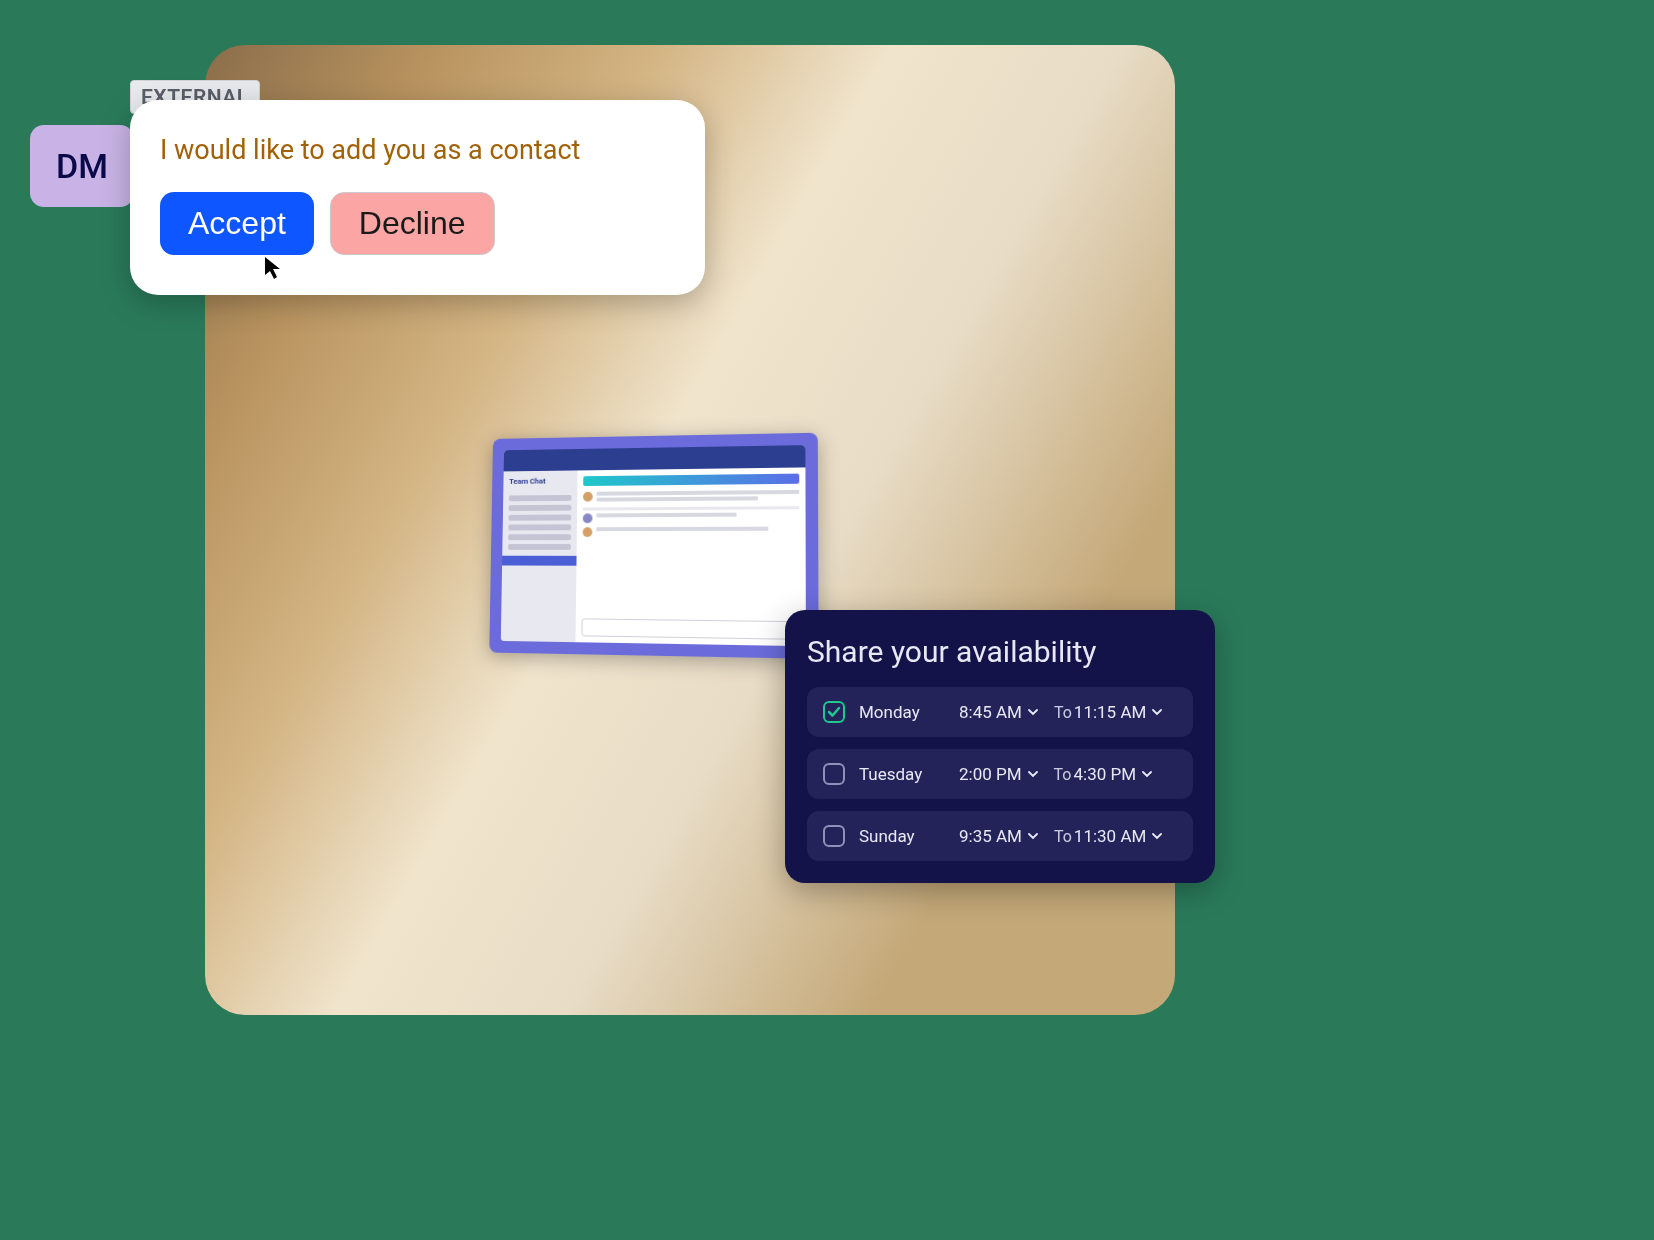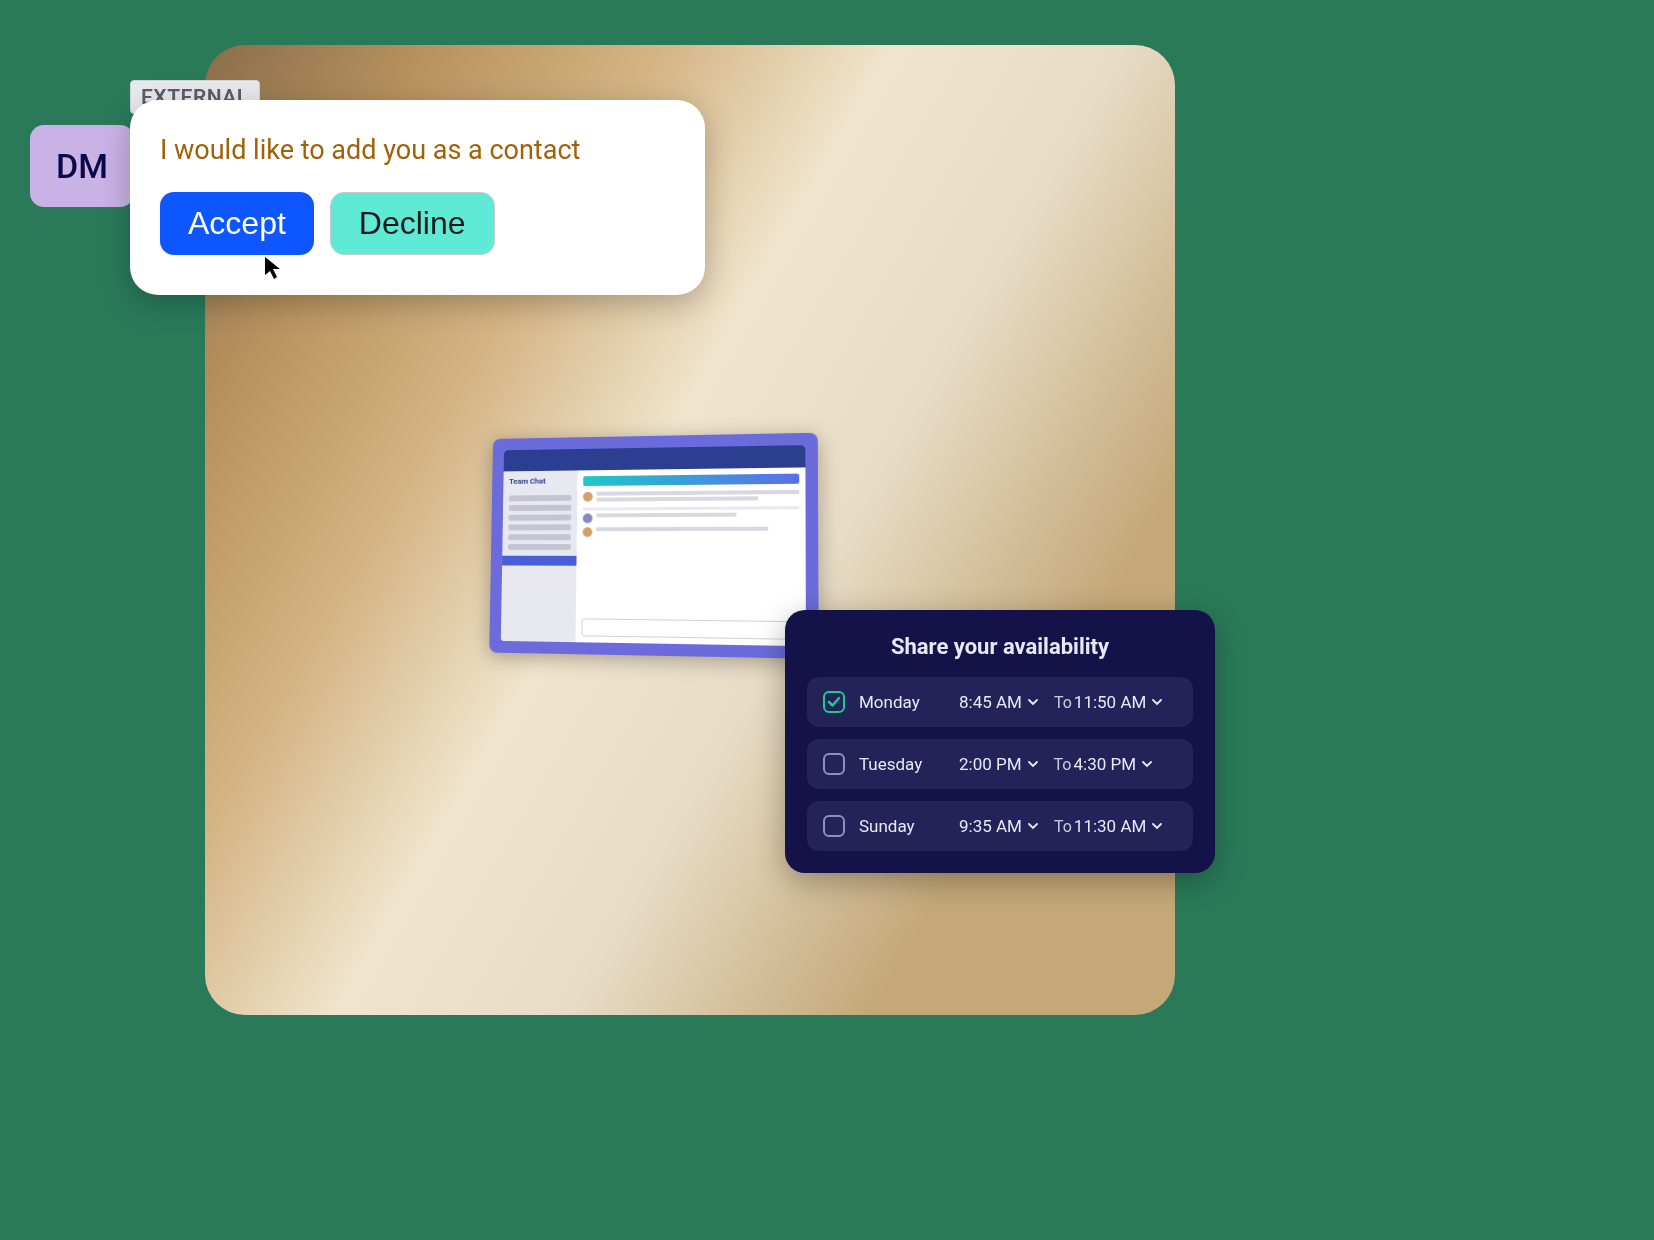--- a/index.html
+++ b/index.html
@@ -112,21 +112,21 @@
       font-size: 32px;
       font-weight: 500;
       cursor: pointer;
       border: none;
     }
     .btn-primary {
       background: #0e56ff;
       color: #fff;
     }
     .btn-secondary {
-      background: #5eead4;
+      background: #fca5a5;
       color: #1a1a1a;
       border: 1.5px solid #c8c8ce;
     }
     .cursor-ptr {
       position: absolute;
       left: 263px;
       top: 255px;
       width: 20px;
       height: 26px;
     }
@@ -135,24 +135,23 @@
       left: 785px;
       top: 610px;
       width: 430px;
       background: #13134a;
       border-radius: 20px;
       padding: 24px 22px 22px 22px;
       color: #e8e8f5;
       box-shadow: 0 8px 30px rgba(0,0,0,0.3);
     }
     .availability-title {
-      font-size: 22px;
-      font-weight: 700;
+      font-size: 30px;
+      font-weight: 400;
       margin-bottom: 18px;
-      text-align: center;
     }
     .day-row {
       background: #23235a;
       border-radius: 12px;
       padding: 14px 16px;
       margin-bottom: 12px;
       display: flex;
       align-items: center;
       font-size: 17px;
     }
@@ -273,21 +272,21 @@
     <div class="time-cell">
       <span class="time-val">8:45 AM</span>
       <span class="chevron">
           <svg width="10" height="7" viewBox="0 0 10 7">
             <path d="M1 1 L5 5 L9 1" stroke="#e8e8f5" stroke-width="1.8" fill="none" stroke-linecap="round"></path>
           </svg>
         </span>
     </div>
     <span class="to-label">To</span>
     <div class="time-cell">
-      <span class="time-val">11:50 AM</span>
+      <span class="time-val">11:15 AM</span>
       <span class="chevron">
           <svg width="10" height="7" viewBox="0 0 10 7">
             <path d="M1 1 L5 5 L9 1" stroke="#e8e8f5" stroke-width="1.8" fill="none" stroke-linecap="round"></path>
           </svg>
         </span>
     </div>
   </div>
 
   <div class="day-row">
     <div class="checkbox"></div>

